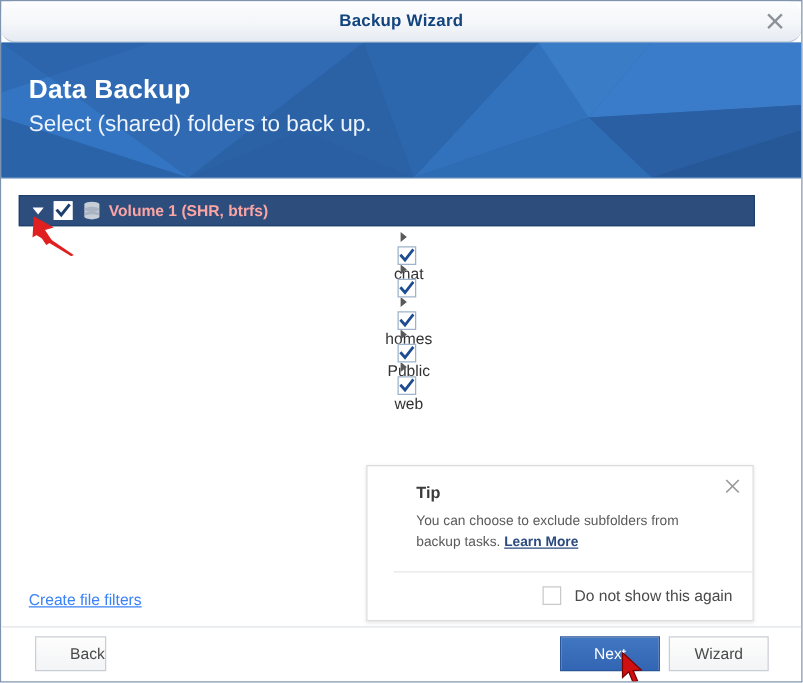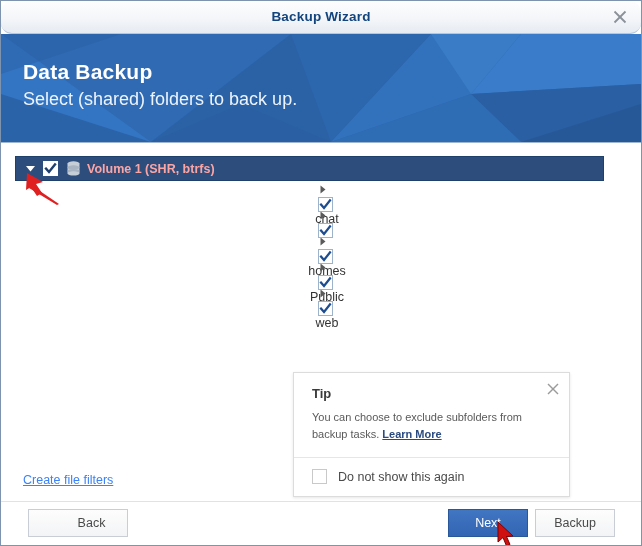--- a/index.html
+++ b/index.html
@@ -187,26 +187,27 @@
     top: 170px;
     z-index: 6;
     pointer-events: none;
   }
 
   
   #tip-popup {
     position: absolute;
     left: 292px;
     top: 371px;
-    width: 277px;
+    width: 310px;
     box-sizing: border-box;
     background: #ffffff;
     border: 1px solid #dcdcdc;
     box-shadow: 0 1px 3px rgba(0,0,0,0.10);
     z-index: 5;
+    padding-left: 21px;
   }
   #tip-body {
     padding: 13px 16px 14px 18px;
     position: relative;
   }
   #tip-title {
     font-size: 13px;
     font-weight: bold;
     color: #3b3b3b;
     margin-bottom: 8px;
@@ -229,20 +230,21 @@
     top: 8px;
     width: 16px; height: 16px;
     cursor: pointer;
     display: flex; align-items: center; justify-content: center;
   }
   #tip-footer {
     border-top: 1px solid #e6e6e6;
     padding: 11px 16px 12px 18px;
     display: flex;
     align-items: center;
+    justify-content: flex-end;
   }
   #tip-footer-cbx {
     width: 15px; height: 15px;
     box-sizing: border-box;
     border: 1px solid #c9c9c9;
     background: #ffffff;
     flex: 0 0 15px;
     cursor: pointer;
   }
   #tip-footer-label {
@@ -280,21 +282,21 @@
     box-sizing: border-box;
     font-size: 12.5px;
     display: flex;
     align-items: center;
     justify-content: center;
     cursor: pointer;
     user-select: none;
   }
   #back-button {
     left: 27px;
-    width: 100px;
+    width: 57px;
     background: linear-gradient(to bottom, #fdfdfd 0%, #f3f4f6 100%);
     border: 1px solid #c9ced6;
     color: #4a4a4a;
     padding-left: 27px;
   }
   #next-button {
     left: 447px;
     width: 80px;
     background: linear-gradient(to bottom, #4176c3 0%, #3265b3 100%);
     border: 1px solid #2a5799;
@@ -500,21 +502,21 @@
       <span id="tip-footer-cbx"></span>
       <span id="tip-footer-label">Do not show this again</span>
     </div>
   </div>
 
   <div id="create-file-filters">Create file filters</div>
 
   <div id="footer">
     <div class="btn" id="back-button">Back</div>
     <div class="btn" id="next-button">Next</div>
-    <div class="btn" id="cancel-button">Backup</div>
+    <div class="btn" id="cancel-button">Wizard</div>
   </div>
 
   <div id="watermark">WWW.wwsxdn.com</div>
 
   <div id="mouse-cursor">
     <svg width="22" height="26" viewBox="0 0 22 26">
       <polygon points="1,0 1,20 6,15.5 9.5,24 13,22.5 9.5,14.5 16,14" fill="#d01010" stroke="#7a0000" stroke-width="1"></polygon>
     </svg>
   </div>
 

